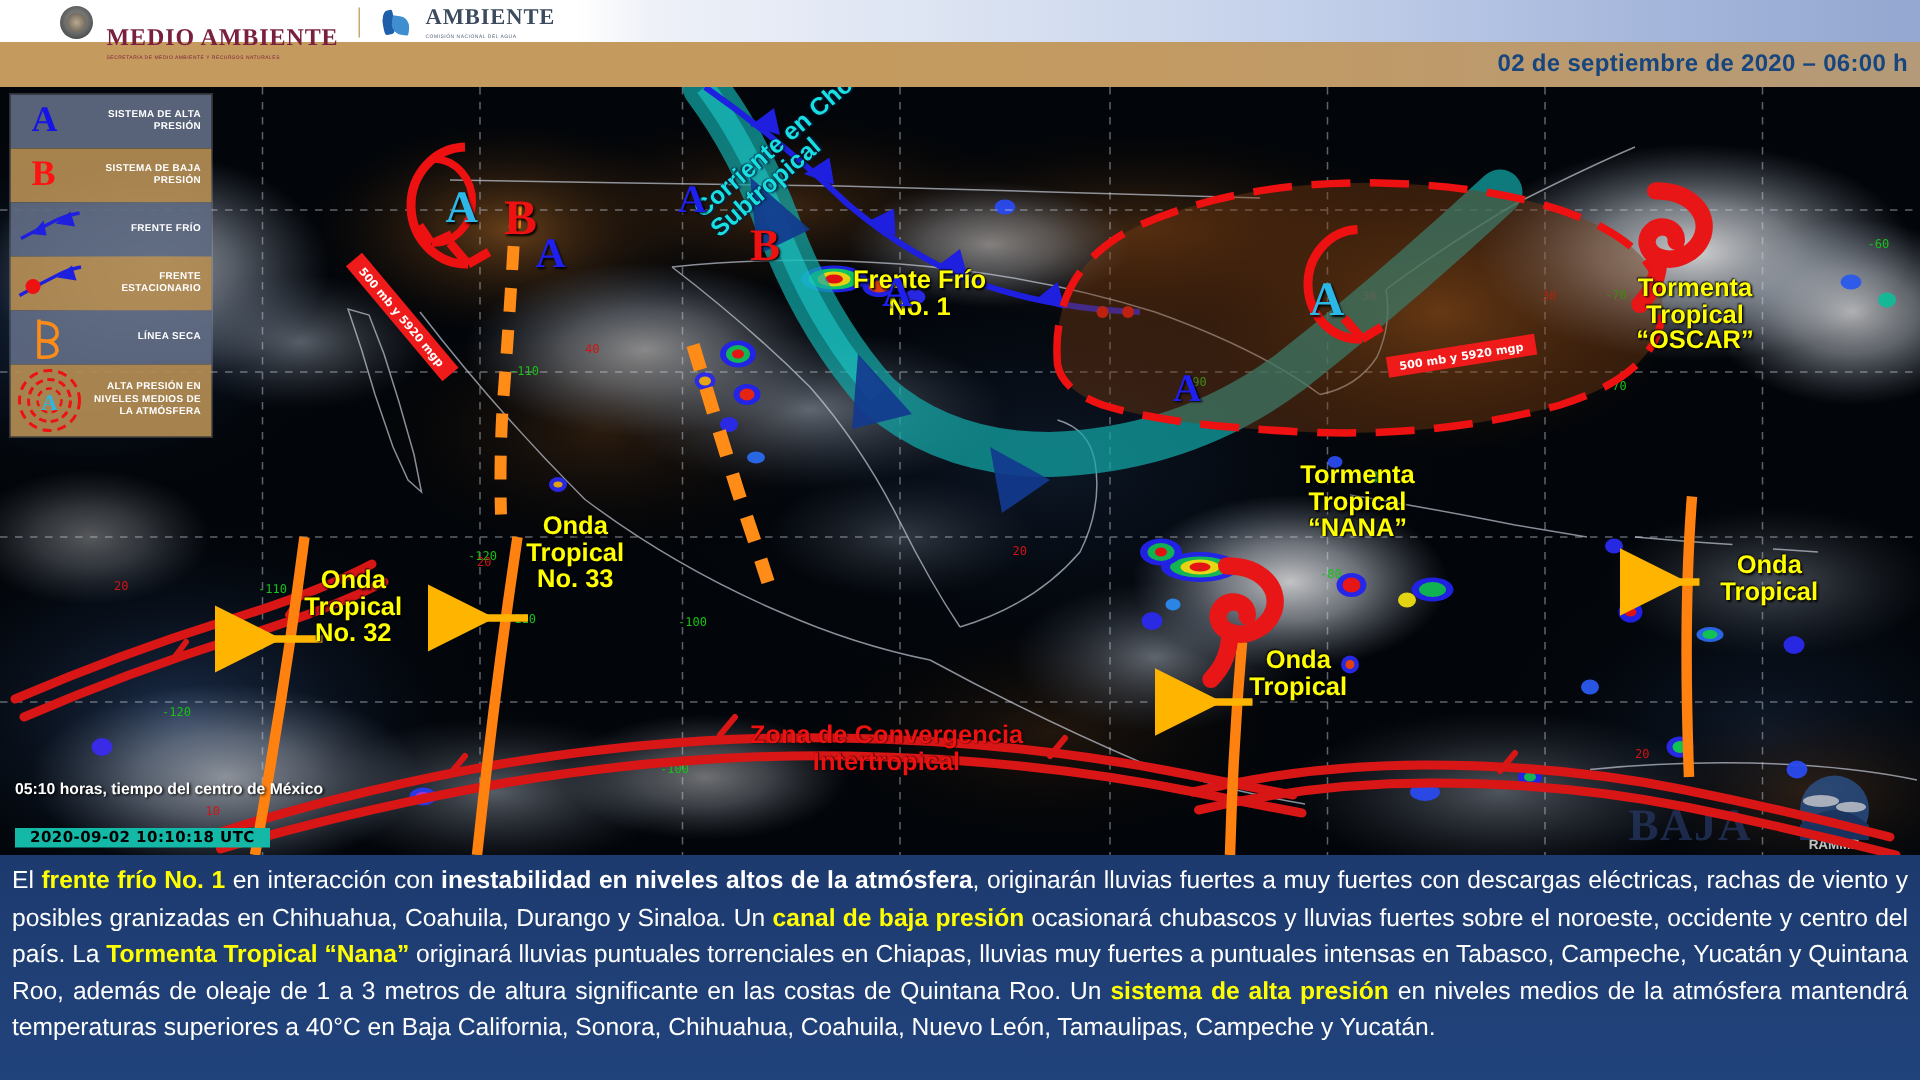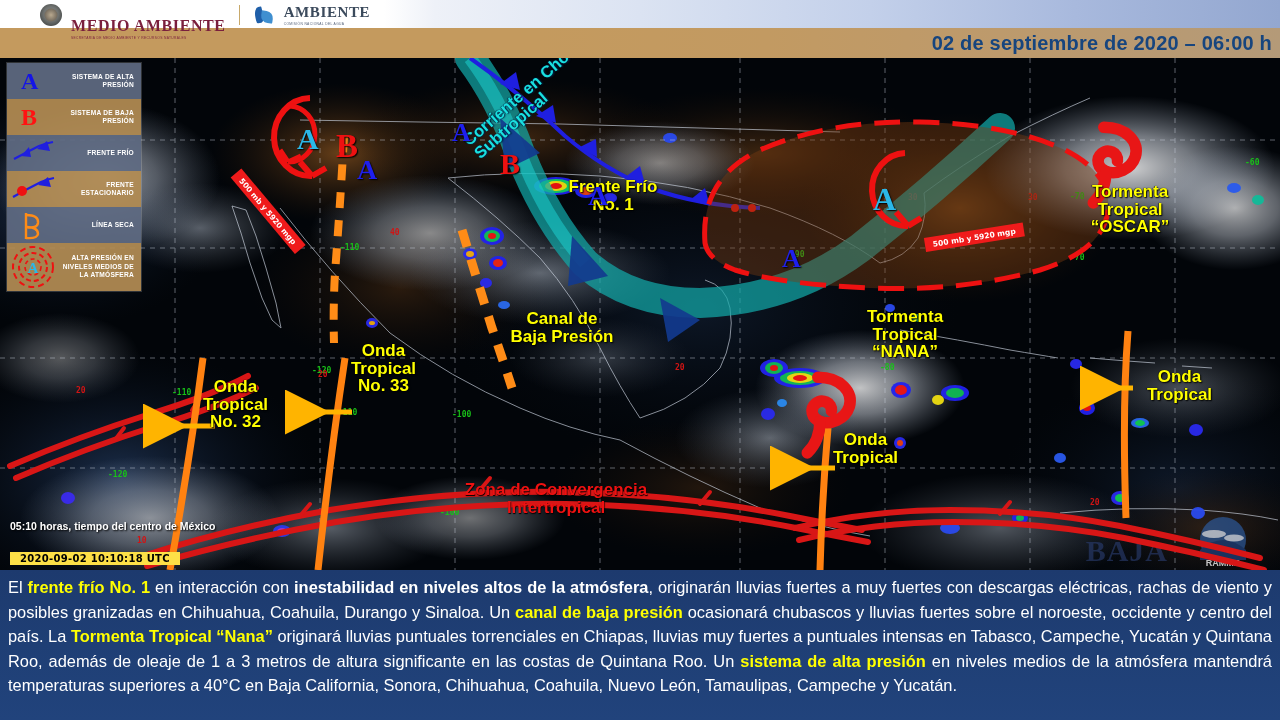--- a/index.html
+++ b/index.html
@@ -68,33 +68,33 @@
   .cg-sub{ font-size:3.3px; color:#55637a; letter-spacing:0.35px; margin-top:2px;}
   .hdr-title {
     position:absolute; right:8px; top:1px;
     font-size:24px; font-weight:bold; color:#ffffff;
     letter-spacing:0.3px; line-height:26px;
     text-shadow:1px 1px 2px rgba(40,55,90,.85), 0 0 3px rgba(40,55,90,.6);
     white-space:nowrap;
   }
   .hdr-date {
     position:absolute; right:8px; top:29px;
-    font-size:20px; font-weight:bold; color:#17457e;
+    font-size:16px; font-weight:bold; color:#17457e;
     letter-spacing:0.2px; line-height:28px; white-space:nowrap;
   }
 
   
   .map {
     position:absolute; left:0; top:58px; width:1280px; height:512px;
     overflow:hidden;
     background:#000205;
   }
   .sat { position:absolute; inset:0; }
   .tick {
-    position:absolute; font-size:8px; font-weight:bold;
+    position:absolute; font-size:8px; font-weight:normal;
     font-family:"DejaVu Sans Mono", monospace;
   }
   .tick.green { color:#18c018; }
   .tick.red   { color:#d01414;text-align:right; }
 
   
   .legend {
     position:absolute; left:6px; top:4px; width:136px;
     border:1px solid rgba(255,255,255,.18);
     z-index:40;
@@ -148,21 +148,21 @@
     font-family:"DejaVu Sans", sans-serif;
   }
 
   .timestamp-local {
     position:absolute; left:10px; top:462px; z-index:35;
     color:#fff; font-size:10.5px; font-weight:bold; line-height:13px;
     text-shadow:1px 1px 2px #000;
   }
   .timestamp-utc {
     position:absolute; left:10px; top:494px; z-index:35;
-    background:#fde047; color:#000;
+    background:#14b8a6; color:#000;
     font-size:10px; font-weight:bold;
     font-family:"DejaVu Sans", sans-serif;
     padding:1px 10px; letter-spacing:.3px;
   }
 
   .wm { position:absolute; z-index:20; opacity:.75; }
   .wm-cira {
     right:112px; bottom:2px; color:#2a3d70; font-size:30px;
     font-weight:bold; font-family:"Liberation Serif", serif;
     letter-spacing:1px; opacity:.62;
@@ -381,21 +381,21 @@
       </g>
     </svg>
 
     <div class="tick green" style="left:172px; top:330px;">-110</div>
     <div class="tick green" style="left:312px; top:308px;">-120</div>
     <div class="tick green" style="left:452px; top:352px;">-100</div>
     <div class="tick green" style="left:440px; top:450px;">-100</div>
     <div class="tick green" style="left:338px; top:350px;">-110</div>
     <div class="tick green" style="left:340px; top:185px;">-110</div>
     <div class="tick green" style="left:790px; top:192px;">-90</div>
-    <div class="tick green" style="left:880px; top:305px;text-align:right;">-80</div>
+    <div class="tick green" style="left:880px; top:320px;text-align:right;">-80</div>
     <div class="tick green" style="left:1070px; top:134px;">-70</div>
     <div class="tick green" style="left:1070px; top:195px;">-70</div>
     <div class="tick green" style="left:1245px; top:100px;">-60</div>
     <div class="tick green" style="left:108px; top:412px;">-120</div>
     <div class="tick red" style="left:908px; top:135px;">30</div>
     <div class="tick red" style="left:1028px; top:135px;">30</div>
     <div class="tick red" style="left:390px; top:170px;">40</div>
     <div class="tick red" style="left:76px; top:328px;">20</div>
     <div class="tick red" style="left:318px; top:312px;">20</div>
     <div class="tick red" style="left:675px; top:305px;">20</div>
@@ -511,39 +511,37 @@
     <div class="bigletter blue" style="left:452px; top:60px; font-size:26px;">A</div>
     <div class="bigletter red" style="left:500px; top:89px; font-size:30px;">B</div>
     <div class="bigletter cyan" style="left:873px; top:123px; font-size:32px;">A</div>
     <div class="bigletter blue" style="left:588px; top:122px; font-size:28px;">A</div>
     <div class="bigletter blue" style="left:782px; top:186px; font-size:26px;">A</div>
 
     <div class="ann teal" style="left:460px; top:78px; font-size:16.5px; transform:rotate(-41deg); transform-origin:left top; text-align:left;">Corriente en Chorro
 Subtropical</div>
     <div class="ann yellow" style="left:533px; top:120px; width:160px; font-size:17px;">Frente Frío
 No. 1</div>
-    <div class="ann yellow" style="left:482px; top:252px; width:160px; font-size:17px;">Canal de
-Baja Presión</div>
     <div class="ann yellow" style="left:1060px; top:125px; width:140px; font-size:17px;">Tormenta
 Tropical
 “OSCAR”</div>
     <div class="ann yellow" style="left:840px; top:250px; width:130px; font-size:17px;">Tormenta
 Tropical
 “NANA”</div>
     <div class="ann yellow" style="left:188px; top:320px; width:95px; font-size:17px;">Onda
 Tropical
 No. 32</div>
     <div class="ann yellow" style="left:336px; top:284px; width:95px; font-size:17px;">Onda
 Tropical
 No. 33</div>
     <div class="ann yellow" style="left:818px; top:373px; width:95px; font-size:17px;">Onda
 Tropical</div>
     <div class="ann yellow" style="left:1132px; top:310px; width:95px; font-size:17px;">Onda
 Tropical</div>
-    <div class="ann red" style="left:436px; top:423px; width:240px; font-size:17px;">Zona de Convergencia
+    <div class="ann red" style="left:471px; top:423px; width:240px; font-size:17px;">Zona de Convergencia
 Intertropical</div>
 
     <div class="timestamp-local">05:10 horas, tiempo
 del centro de México</div>
     <div class="timestamp-utc">2020-09-02 10:10:18 UTC</div>
 
     <div class="wm wm-cira">BAJA</div>
     <div class="wm wm-rammb">
       <svg viewBox="0 0 86 52" width="86" height="52">
         <circle cx="43" cy="24" r="23" fill="#2d5fa8" opacity=".85"></circle>

